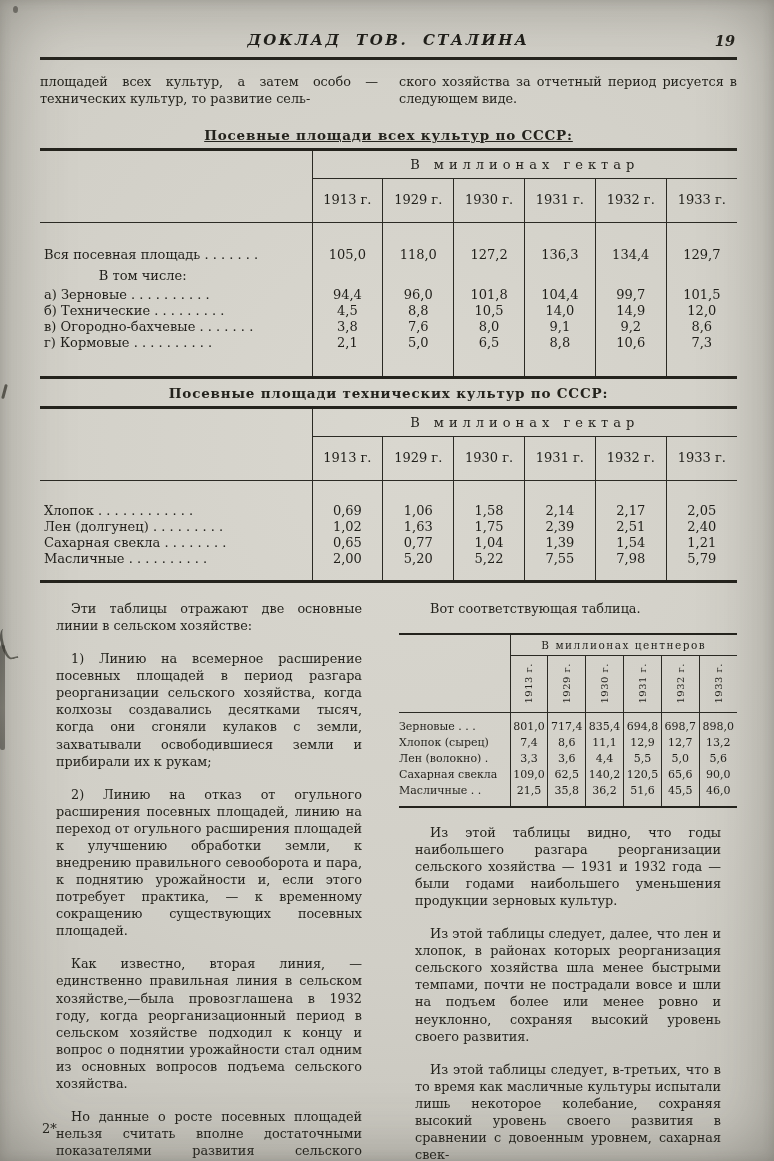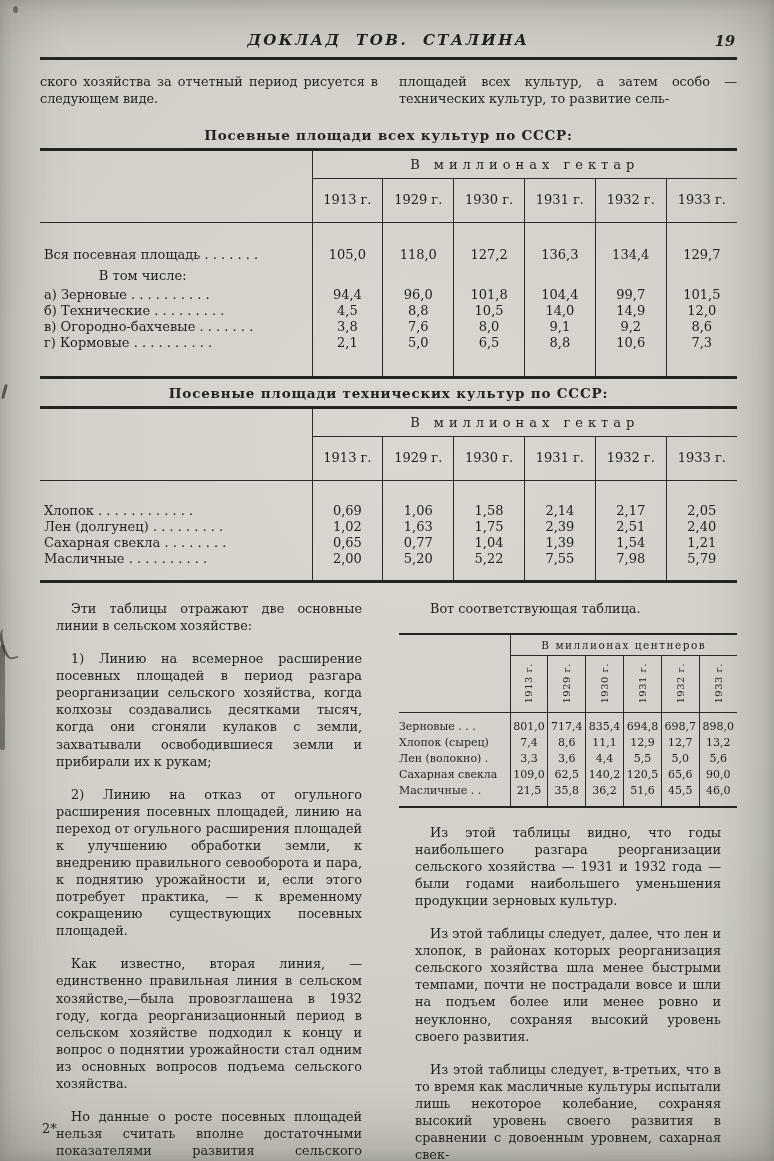--- a/index.html
+++ b/index.html
@@ -16,21 +16,21 @@
   .head-page{position:absolute;right:2px;top:1px;font-weight:bold;font-style:italic;font-size:14.5px;}
   .head-rule{position:absolute;top:57px;left:40px;width:697px;height:3px;background:#26251f;}
 
   
   .intro{position:absolute;top:73px;left:40px;width:697px;display:flex;gap:21px;}
   .intro p{width:338px;font-size:12.8px;line-height:1.34;text-align:justify;margin:0;}
 
   
   .tbl-title{position:absolute;left:40px;width:697px;text-align:center;font-weight:bold;
     font-size:13.5px;letter-spacing:.8px;}
-  .tt1{top:127px;}
+  .tt1{top:127px;text-decoration:underline;}
   .tt2{top:385px;}
 
   
   .ctable{position:absolute;left:40px;width:697px;border-collapse:collapse;table-layout:fixed;
     border-top:3px solid #24231d;border-bottom:3px solid #24231d;font-size:13px;color:#201f1a;}
   .ct1{top:148px;}
   .ct2{top:406px;}
   .ctable col.c-stub{width:272px;}
   .ctable th{font-weight:normal;}
   .ctable .stub-blank{border-bottom:1.5px solid #2b2a24;}
@@ -93,22 +93,22 @@
   <div class="mark-b"></div>
   <div class="edge-blot"></div>
 
   <div class="running-head">
     <span class="head-title">ДОКЛАД ТОВ. СТАЛИНА</span>
     <span class="head-page">19</span>
   </div>
   <div class="head-rule"></div>
 
   <div class="intro">
+    <p>площадей всех культур, а затем особо — технических культур, то развитие сель-</p>
     <p>ского хозяйства за отчетный период рисуется в следующем виде.</p>
-    <p>площадей всех культур, а затем особо — технических культур, то развитие сель-</p>
   </div>
 
   <div class="tbl-title tt1">Посевные площади всех культур по СССР:</div>
 
   <table class="ctable ct1">
     <colgroup>
         <col class="c-stub">
         <col>
         <col>
         <col>

